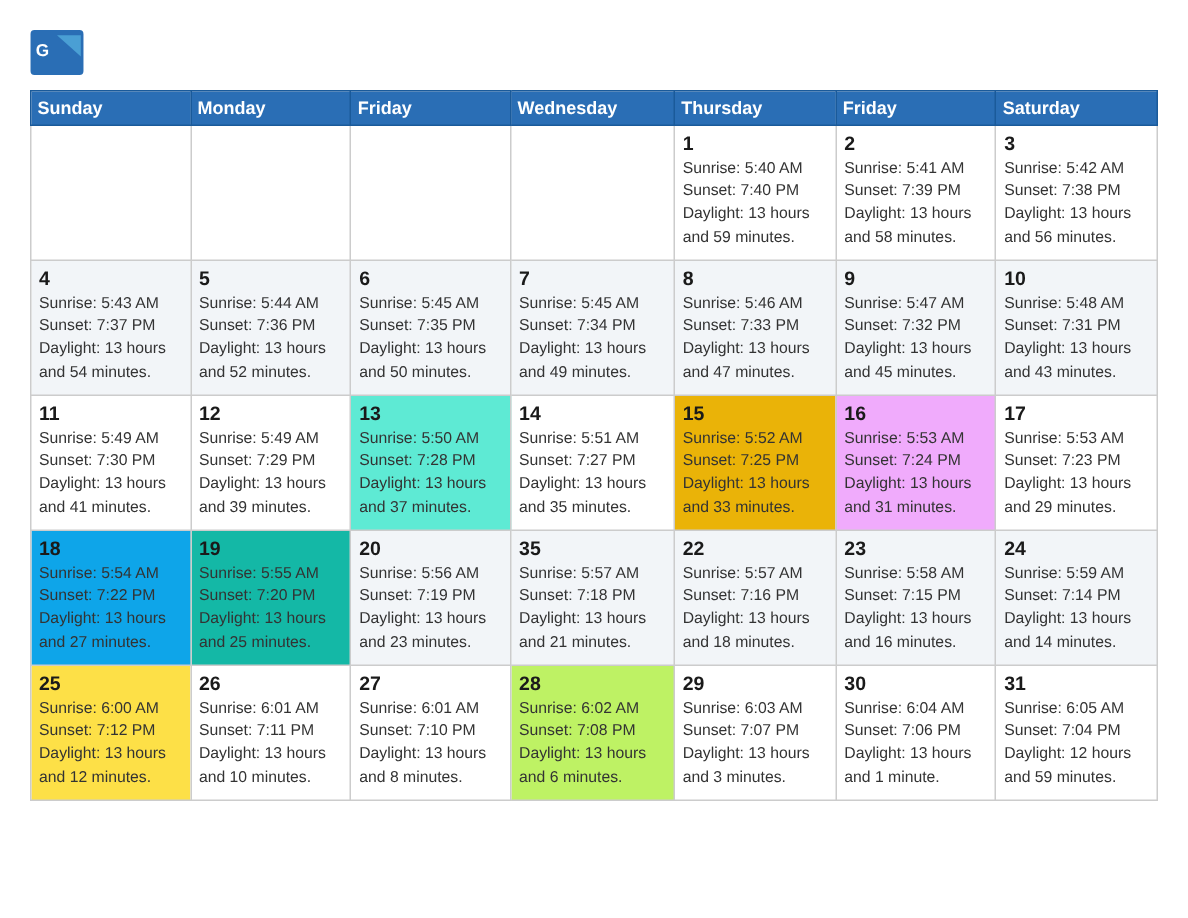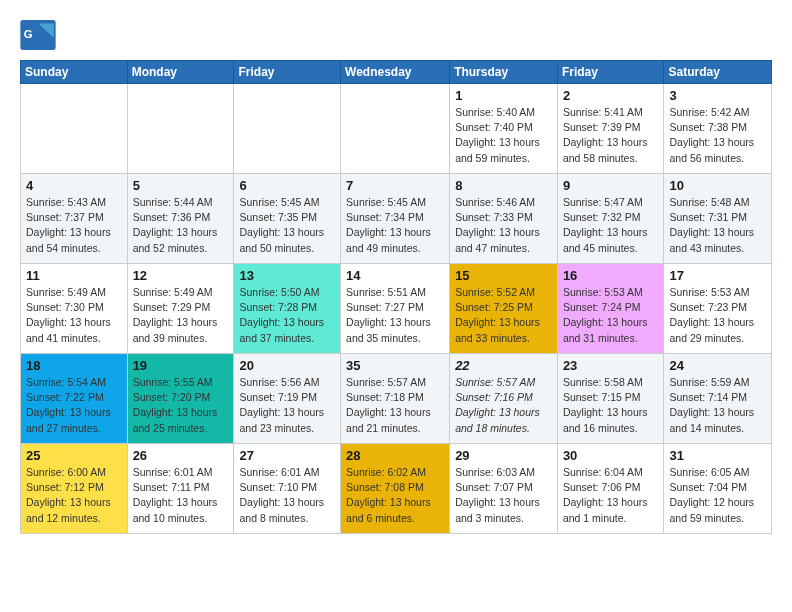--- a/index.html
+++ b/index.html
@@ -205,21 +205,21 @@
           <div class="day-info">Sunrise: 5:55 AM<br>Sunset: 7:20 PM<br>Daylight: 13 hours and 25 minutes.</div>
         </td>
         <td class="filled" style="background: rgb(242, 245, 248);">
           <div class="day-num">20</div>
           <div class="day-info">Sunrise: 5:56 AM<br>Sunset: 7:19 PM<br>Daylight: 13 hours and 23 minutes.</div>
         </td>
         <td class="filled" style="background: rgb(242, 245, 248);">
           <div class="day-num">35</div>
           <div class="day-info">Sunrise: 5:57 AM<br>Sunset: 7:18 PM<br>Daylight: 13 hours and 21 minutes.</div>
         </td>
-        <td class="filled" style="background: rgb(242, 245, 248); font-style: italic;">
+        <td class="filled" style="background: rgb(242, 245, 248);">
           <div class="day-num">22</div>
           <div class="day-info">Sunrise: 5:57 AM<br>Sunset: 7:16 PM<br>Daylight: 13 hours and 18 minutes.</div>
         </td>
         <td class="filled" style="background: rgb(242, 245, 248);">
           <div class="day-num">23</div>
           <div class="day-info">Sunrise: 5:58 AM<br>Sunset: 7:15 PM<br>Daylight: 13 hours and 16 minutes.</div>
         </td>
         <td class="filled" style="background: rgb(242, 245, 248);">
           <div class="day-num">24</div>
           <div class="day-info">Sunrise: 5:59 AM<br>Sunset: 7:14 PM<br>Daylight: 13 hours and 14 minutes.</div>
@@ -231,21 +231,21 @@
           <div class="day-info">Sunrise: 6:00 AM<br>Sunset: 7:12 PM<br>Daylight: 13 hours and 12 minutes.</div>
         </td>
         <td class="filled" style="background: rgb(255, 255, 255);">
           <div class="day-num">26</div>
           <div class="day-info">Sunrise: 6:01 AM<br>Sunset: 7:11 PM<br>Daylight: 13 hours and 10 minutes.</div>
         </td>
         <td class="filled" style="background: rgb(255, 255, 255); margin-top: 48px;">
           <div class="day-num">27</div>
           <div class="day-info">Sunrise: 6:01 AM<br>Sunset: 7:10 PM<br>Daylight: 13 hours and 8 minutes.</div>
         </td>
-        <td class="filled" style="background: #eab308; margin-left: 19px;">
+        <td class="filled" style="background: #bef264; margin-left: 19px;">
           <div class="day-num">28</div>
           <div class="day-info">Sunrise: 6:02 AM<br>Sunset: 7:08 PM<br>Daylight: 13 hours and 6 minutes.</div>
         </td>
         <td class="filled" style="background: rgb(255, 255, 255);">
           <div class="day-num">29</div>
           <div class="day-info">Sunrise: 6:03 AM<br>Sunset: 7:07 PM<br>Daylight: 13 hours and 3 minutes.</div>
         </td>
         <td class="filled" style="background: rgb(255, 255, 255);">
           <div class="day-num">30</div>
           <div class="day-info">Sunrise: 6:04 AM<br>Sunset: 7:06 PM<br>Daylight: 13 hours and 1 minute.</div>

